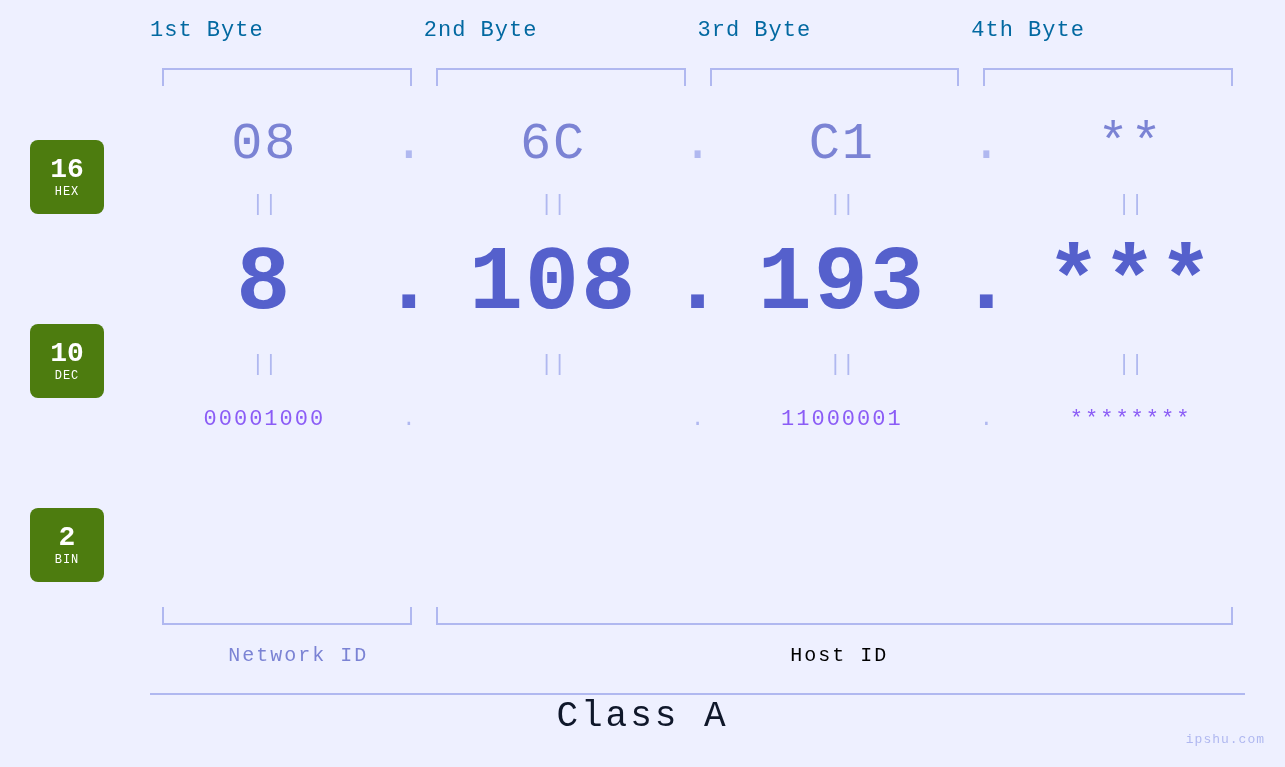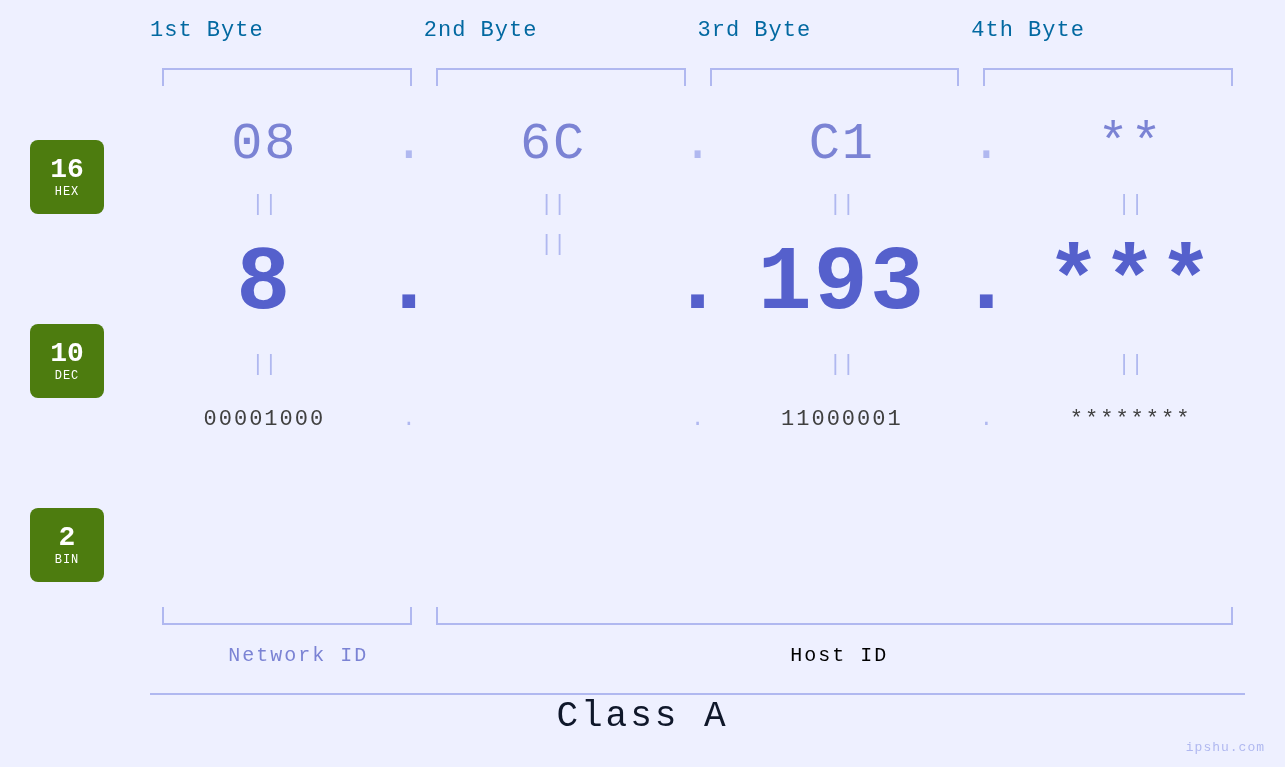--- a/index.html
+++ b/index.html
@@ -162,21 +162,21 @@
       font-weight: bold;
       color: #5560cc;
     }
 
     .bin-row {
       height: 70px;
       display: flex;
       align-items: center;
       justify-content: center;
       font-size: 22px;
-      color: #404040;
+      color: #8b5cf6;
       letter-spacing: 2px;
     }
 
     .bin-sep {
       height: 70px;
       display: flex;
       align-items: center;
       justify-content: center;
       font-size: 22px;
       color: #b0b8f0;
@@ -252,21 +252,21 @@
       right: 0;
       text-align: center;
       color: #0f172a;
       font-size: 36px;
       letter-spacing: 3px;
     }
 
     
     .watermark {
       position: absolute;
-      bottom: 12px;
+      bottom: 20px;
       right: 20px;
       color: #b0b8f0;
       font-size: 13px;
       letter-spacing: 1px;
     }
   </style>
 </head>
 <body>
 
 <div class="container">
@@ -314,20 +314,21 @@
       <div class="hex-sep">.</div>
       <div class="equals-row"></div>
       <div class="dec-sep">.</div>
       <div class="equals-row"></div>
       <div class="bin-sep">.</div>
     </div>
 
     <div class="byte-col">
       <div class="hex-row">6C</div>
       <div class="equals-row">||</div>
+      <div class="dec-row">108</div>
       <div class="equals-row">||</div>
     </div>
 
     <div class="separator-col">
       <div class="hex-sep">.</div>
       <div class="equals-row"></div>
       <div class="dec-sep">.</div>
       <div class="equals-row"></div>
       <div class="bin-sep">.</div>
     </div>

